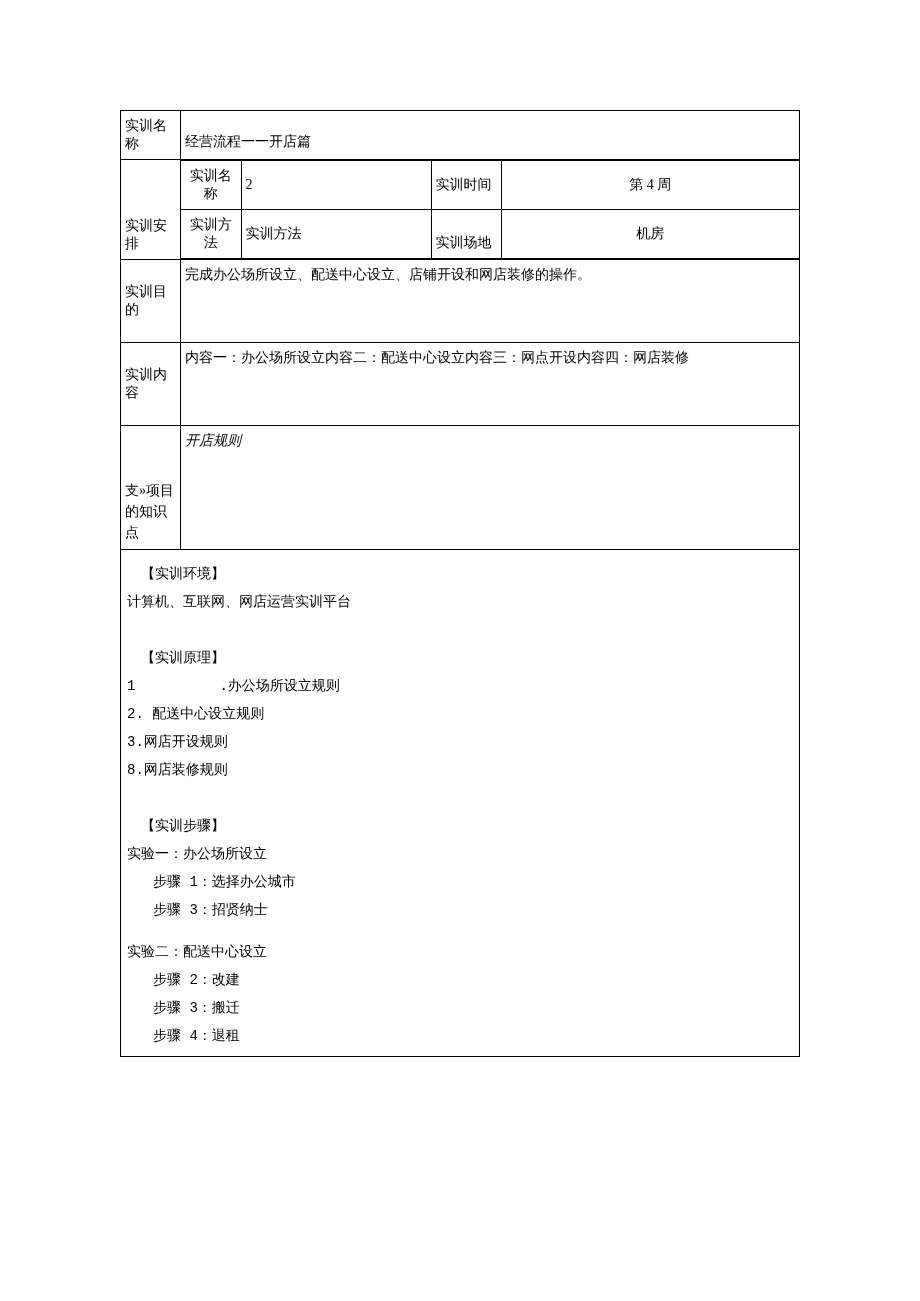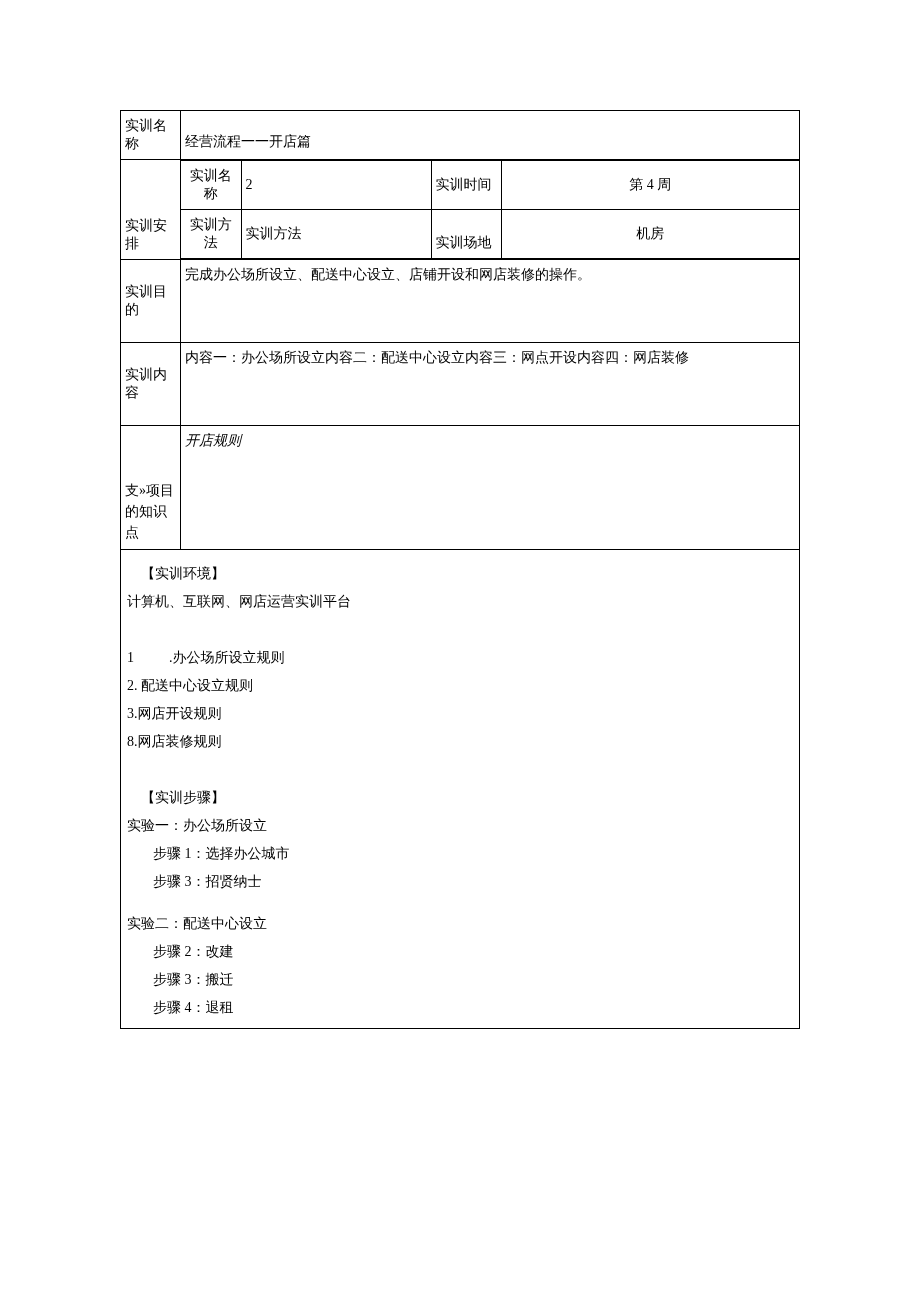--- a/index.html
+++ b/index.html
@@ -45,20 +45,21 @@
   .center { text-align: center; }
   .tall   { height: 70px; vertical-align: top !important; }
   .mid-tall { height: 90px; vertical-align: top !important; font-style: italic; }
   .p-indent { display:block; padding-left: 26px; }
   .p-small-indent { display:block; padding-left: 14px; }
   .content-box {
     border: 1px solid #000;
     border-top: none;
     padding: 10px 6px 6px 6px;
     line-height: 2;
+    font-family: Liberation Mono, monospace;
   }
   .gap { height: 14px; }
 </style>
 </head>
 <body>
 
 <div class="page">
 
   <table class="outer">
     <colgroup>
@@ -124,20 +125,21 @@
   </tbody>
     </table>
 
   <div class="content-box">
     <span class="p-small-indent">【实训环境】</span>
     <span>计算机、互联网、网店运营实训平台</span>
 
     <div class="gap"></div>
 
     <div class="gap"></div>
+    <span class="p-small-indent">【实训原理】</span>
     <span>1&nbsp;&nbsp;&nbsp;&nbsp;&nbsp;&nbsp;&nbsp;&nbsp;&nbsp;&nbsp;.办公场所设立规则</span><br>
     <span>2. 配送中心设立规则</span><br>
     <span>3.网店开设规则</span><br>
     <span>8.网店装修规则</span>
 
     <div class="gap"></div>
 
     <div class="gap"></div>
     <span class="p-small-indent">【实训步骤】</span>
     <span>实验一：办公场所设立</span><br>

